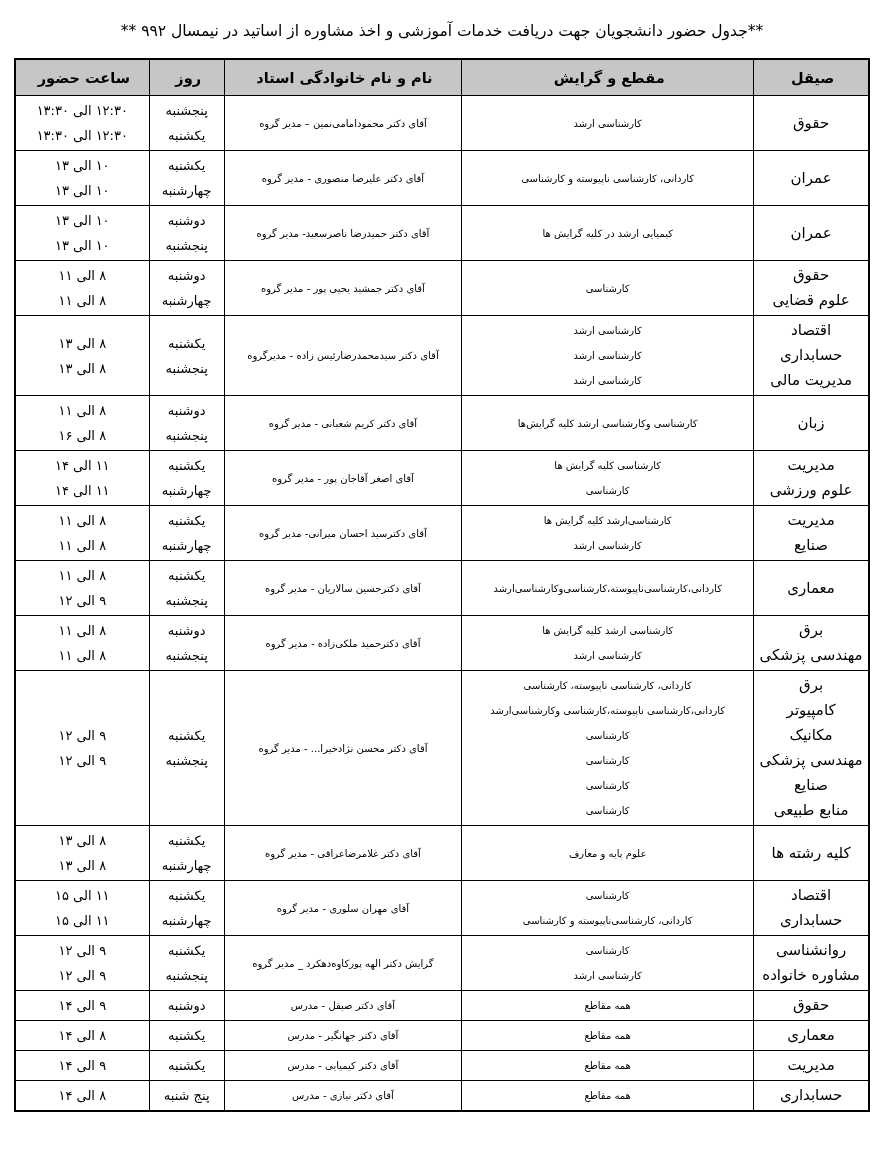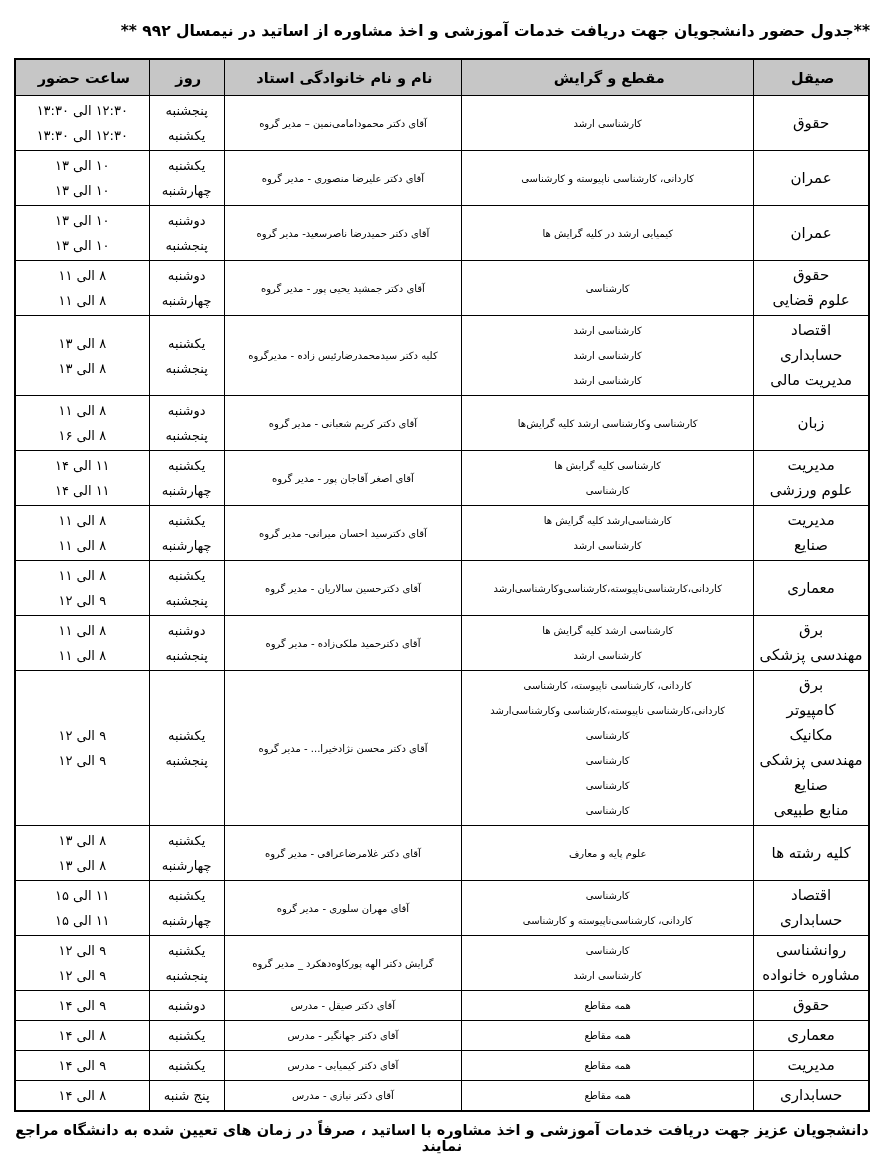--- a/index.html
+++ b/index.html
@@ -10,21 +10,22 @@
     color: #000;
   }
   .page {
     width: 884px;
     min-height: 1170px;
     box-sizing: border-box;
     padding: 16px 14px 10px;
     direction: rtl;
   }
   .title {
-    font-weight: bold;
+    text-align: center;
+    font-weight: normal;
     font-size: 15.5px;
     margin: 6px 0 18px;
     direction: rtl;
   }
   table.schedule {
     width: 100%;
     border-collapse: collapse;
     direction: rtl;
     table-layout: fixed;
     border: 2px solid #000;
@@ -165,21 +166,21 @@
             <div class="line">اقتصاد</div>
             <div class="line">حسابداری</div>
             <div class="line">مدیریت مالی</div>
           </td>
           <td class="col-level">
             <div class="line">کارشناسی ارشد</div>
             <div class="line">کارشناسی ارشد</div>
             <div class="line">کارشناسی ارشد</div>
           </td>
           <td class="col-professor">
-            <div class="line">کلیه دکتر سیدمحمدرضارئیس زاده - مدیرگروه</div>
+            <div class="line">آقای دکتر سیدمحمدرضارئیس زاده - مدیرگروه</div>
           </td>
           <td class="col-days">
             <div class="line">یکشنبه</div>
             <div class="line">پنجشنبه</div>
           </td>
           <td class="col-hours">
             <div class="line">۸ الی ۱۳</div>
             <div class="line">۸ الی ۱۳</div>
           </td>
         </tr>
@@ -438,15 +439,14 @@
           <td class="col-days">
             <div class="line">پنج شنبه</div>
           </td>
           <td class="col-hours">
             <div class="line">۸ الی ۱۴</div>
           </td>
         </tr>
       </tbody>
   </table>
 
-  <div class="footer-note">دانشجویان عزیز جهت دریافت خدمات آموزشی و اخذ مشاوره با اساتید ، صرفاً در زمان های تعیین شده به دانشگاه مراجع نمایند</div>
 
 </div>
 
 </body></html>

